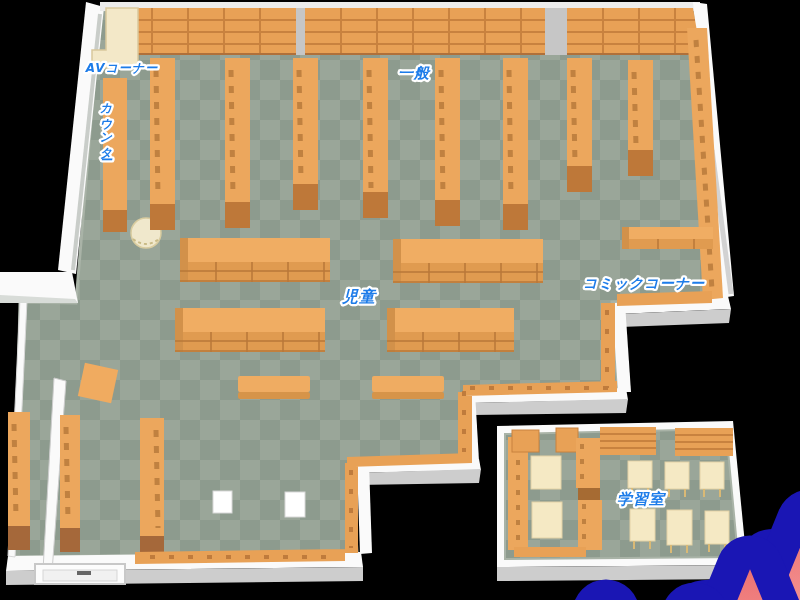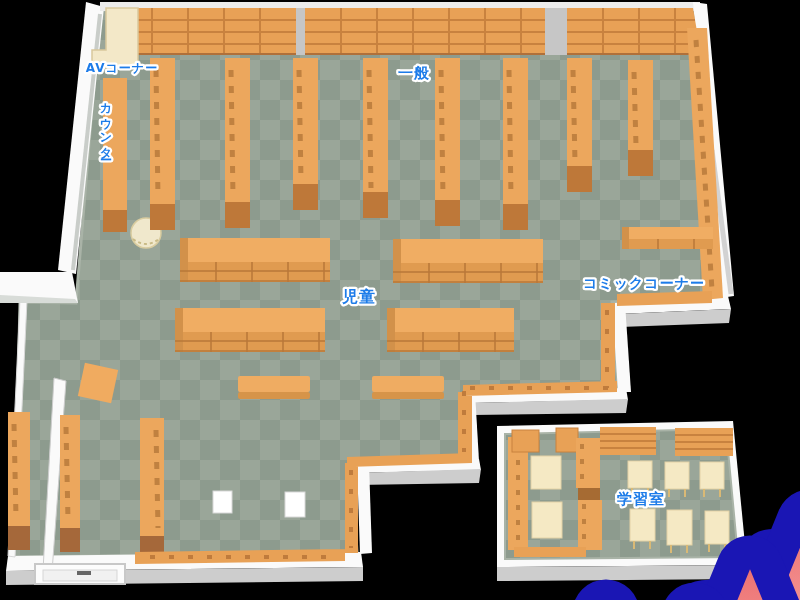--- a/index.html
+++ b/index.html
@@ -1,16 +1,16 @@
 <!DOCTYPE html>
 <html><head>
 <meta charset="utf-8">
 <style>
   html,body{margin:0;padding:0;background:#000;}
-  .stage{width:800px;height:600px;position:relative;background:#000;overflow:hidden;}
+  .stage{width:800px;height:600px;position:relative;background:#000;overflow:hidden;font-style:italic;}
   svg{display:block;}
   .lbl{font-family:"DejaVu Sans",sans-serif;font-weight:bold;font-size:15px;
        fill:#1d7ce9;stroke:#ffffff;stroke-width:4.5px;paint-order:stroke;
        stroke-linejoin:round;letter-spacing:1px;text-anchor:middle;}
   .lbl-sm{font-size:12px;}
   .lbl-v{writing-mode:tb;glyph-orientation-vertical:0;}
 </style>
 </head>
 <body>
 

